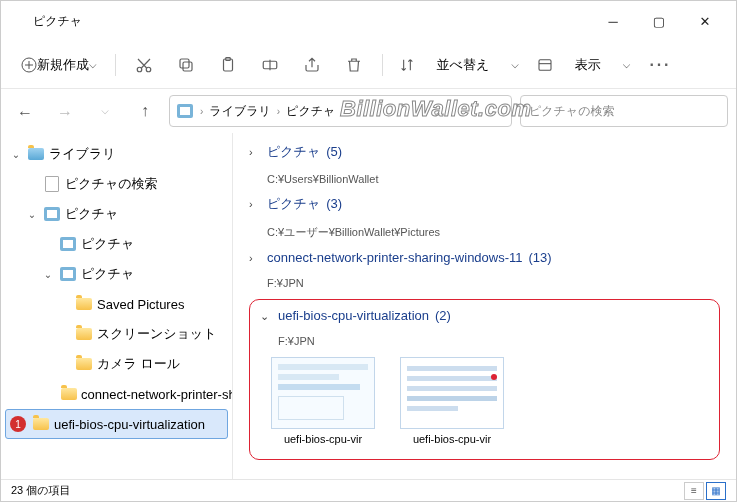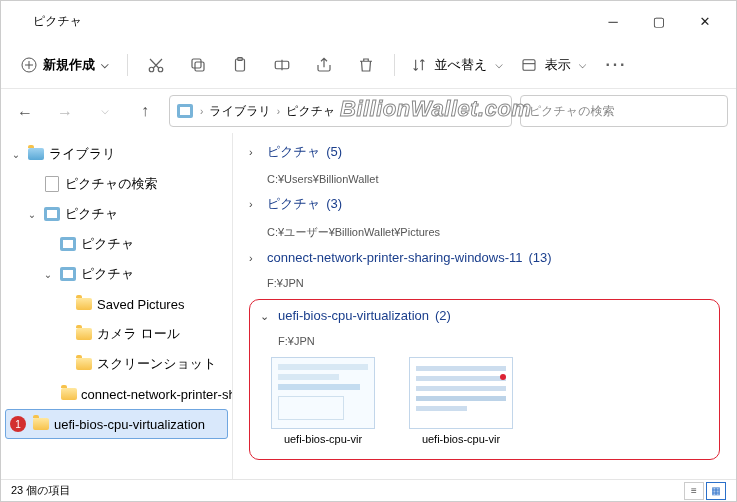--- a/index.html
+++ b/index.html
@@ -3,25 +3,25 @@
 <meta charset="utf-8">
 <style>
 * { box-sizing: border-box; margin: 0; padding: 0; font-family: "Segoe UI", "Yu Gothic UI", sans-serif; }
 body { background: #fff; width: 737px; height: 502px; overflow: hidden; border: 1px solid #ccc; display: flex; flex-direction: column; }
 .titlebar { height: 40px; display: flex; align-items: center; padding: 0 8px; }
 .titlebar .ticon { width: 16px; height: 16px; margin-right: 8px; }
 .titlebar .title { font-size: 12px; flex: 1; }
 .winbtns { display: flex; gap: 0; }
 .winbtn { width: 46px; height: 32px; display: flex; align-items: center; justify-content: center; font-size: 13px; color: #222; }
 .toolbar { height: 48px; display: flex; align-items: center; padding: 0 12px; gap: 6px; border-bottom: 1px solid #e8e8e8; }
-.newbtn { display: flex; align-items: center; gap: 6px; padding: 4px 8px; border-radius: 4px; cursor: pointer; font-size: 13px; font-weight: bold; }
+.newbtn { display: flex; align-items: center; padding: 4px 8px; border-radius: 4px; cursor: pointer; font-size: 13px; }
 .tbicon { width: 36px; height: 36px; display: flex; align-items: center; justify-content: center; color: #606060; border-radius: 4px; }
 .tbicon svg { width: 18px; height: 18px; }
 .sep { width: 1px; height: 22px; background: #ddd; margin: 0 4px; }
-.tbtxt { display: flex; align-items: center; gap: 8px; font-size: 13px; padding: 4px 6px; }
+.tbtxt { display: flex; align-items: center; gap: 22px; font-size: 13px; padding: 4px 6px; }
 .chev-down { font-size: 10px; color: #555; }
 .navrow { height: 44px; display: flex; align-items: center; padding: 0 8px; gap: 8px; }
 .navbtn { width: 32px; height: 32px; display: flex; align-items: center; justify-content: center; color: #555; font-size: 16px; }
 .navbtn.dim { color: #bbb; }
 .crumbbox { flex: 1; height: 32px; border: 1px solid #ccc; border-radius: 4px; display: flex; align-items: center; padding: 0 6px; gap: 6px; font-size: 12px; position: relative; }
 .crumb-sep { color: #888; font-size: 10px; }
 .searchbox { width: 208px; height: 32px; border: 1px solid #ccc; border-radius: 4px; display: flex; align-items: center; padding: 0 8px; font-size: 12px; color: #888; }
 .body { flex: 1; display: flex; overflow: hidden; }
 .tree { width: 232px; border-right: 1px solid #e8e8e8; padding: 6px 0; overflow: hidden; font-size: 13px; }
 .trow { display: flex; align-items: center; height: 30px; padding-left: 8px; gap: 4px; white-space: nowrap; }
@@ -35,21 +35,21 @@
 .pic-ico:after { content: ""; position: absolute; left: 3px; top: 3px; width: 10px; height: 8px; background: #fff; }
 .badge { width: 16px; height: 16px; border-radius: 50%; background: #d32f2f; color: #fff; font-size: 10px; display: flex; align-items: center; justify-content: center; margin-right: 2px; }
 .content { flex: 1; padding: 10px 16px; overflow: auto; position: relative; }
 .group { margin-bottom: 10px; }
 .ghdr { display: flex; align-items: baseline; gap: 6px; font-size: 13px; }
 .gchev { color: #444; font-size: 11px; width: 12px; }
 .gtitle { color: #1a3e8c; }
 .gcount { color: #1a3e8c; }
 .gsub { font-size: 11px; color: #555; margin-left: 18px; margin-top: 12px; }
 .selgroup { border: 1.5px solid #d23; border-radius: 10px; padding: 8px 10px 14px 10px; }
-.thumbs { display: flex; gap: 28px; margin-top: 10px; margin-left: 8px; }
+.thumbs { display: flex; gap: 19px; margin-top: 10px; margin-left: 8px; }
 .thumb { width: 110px; display: flex; flex-direction: column; align-items: center; }
 .tbox { width: 104px; height: 72px; border: 1px solid #c2d6ea; background: #f6fbff; position: relative; overflow: hidden; }
 .tbox .bar { position: absolute; left: 6px; right: 6px; height: 6px; background: #d8e8f4; }
 .tbox .b1 { top: 6px; } .tbox .b2 { top: 16px; width: 60%; } .tbox .b3 { top: 26px; width: 80%; background:#c4dcf0;}
 .tbox.alt { background: #fff; }
 .tbox.alt .line { position: absolute; left: 6px; right: 6px; height: 5px; background: #cde; }
 .tbox.alt .l1 { top: 8px; } .tbox.alt .l2 { top: 18px; } .tbox.alt .l3 { top: 28px; } .tbox.alt .l4 { top: 38px; background:#bcd3e8;} .tbox.alt .l5 { top:48px; width:50%;}
 .tname { font-size: 11px; margin-top: 4px; text-align: center; }
 .status { height: 22px; border-top: 1px solid #e5e5e5; display: flex; align-items: center; padding: 0 10px; font-size: 11px; }
 .status .sp { flex: 1; }
@@ -197,28 +197,28 @@
         <span class="ficon">
           <span class="folder"></span>
         </span>
         <span>Saved Pictures</span>
       </div>
     <div class="trow ind3">
         <span class="exp"></span>
         <span class="ficon">
           <span class="folder"></span>
         </span>
+        <span>スクリーンショット</span>
+      </div>
+    <div class="trow ind3">
+        <span class="exp"></span>
+        <span class="ficon">
+          <span class="folder"></span>
+        </span>
         <span>カメラ ロール</span>
-      </div>
-    <div class="trow ind3">
-        <span class="exp"></span>
-        <span class="ficon">
-          <span class="folder"></span>
-        </span>
-        <span>スクリーンショット</span>
       </div>
     <div class="trow ind3">
         <span class="exp"></span>
         <span class="ficon">
           <span class="folder"></span>
         </span>
         <span>connect-network-printer-shari</span>
       </div>
     <div class="trow ind3 sel">
         <span class="badge">1</span>

